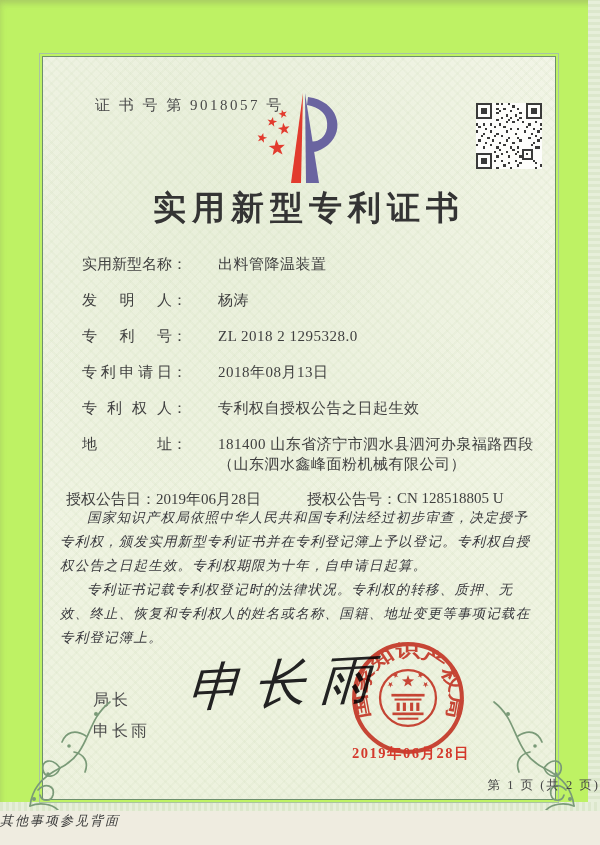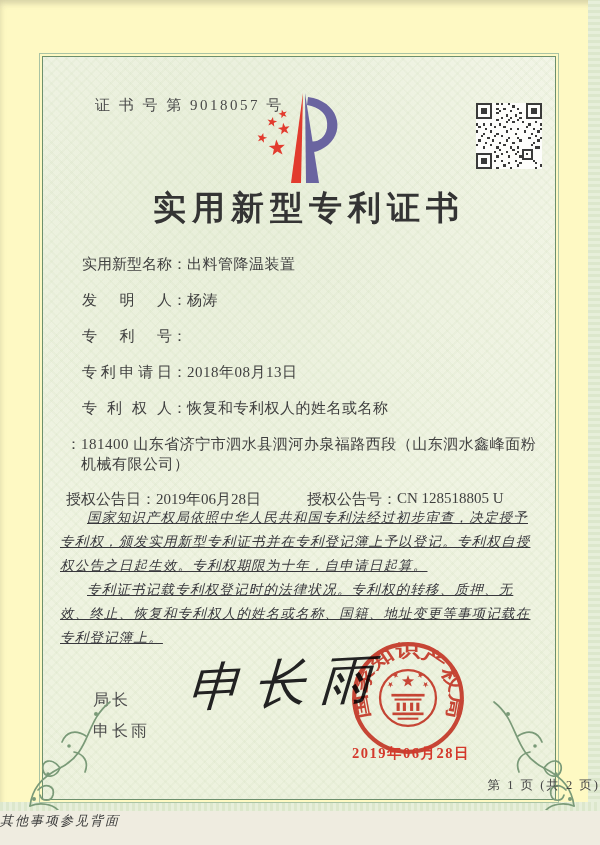--- a/index.html
+++ b/index.html
@@ -3,21 +3,21 @@
 <meta charset="utf-8">
 <style>
   :root{
     --serif:"Liberation Serif","DejaVu Serif",serif;
     --sans:"Liberation Sans","DejaVu Sans",sans-serif;
     --green:#6c8f6c; --green-lt:#a9c3a4;
     --seal:#d4392c; --ink:#3f3f3f;
   }
   *{margin:0;padding:0;box-sizing:border-box;}
   body{width:600px;height:845px;overflow:hidden;background:#efece0;font-family:var(--serif);}
-  .paper{position:relative;width:600px;height:811px;background:#fef9c3;
+  .paper{position:relative;width:600px;height:811px;background:#bef264;
          box-shadow:inset 0 3px 6px rgba(120,115,95,.25), inset -4px 0 8px rgba(120,115,95,.15);}
   
   .edge-right{position:absolute;right:0;top:0;width:12px;height:100%;
       background:repeating-linear-gradient(0deg,#dce7cc 0 3px,#e7efda 3px 6px);}
   .edge-bottom{position:absolute;left:0;bottom:0;width:100%;height:9px;
       background:repeating-linear-gradient(90deg,#dce7cc 0 3px,#e7efda 3px 6px);}
   
   .frame{position:absolute;left:42px;top:56px;width:514px;height:744px;
       border:1.5px solid var(--green); outline:1px solid var(--green-lt); outline-offset:2px;
       background:
@@ -27,27 +27,27 @@
         linear-gradient(#f4f6e9,#edf2de);}
   .abs{position:absolute;}
   .cert-no{left:95px;top:96px;font-size:15px;letter-spacing:2.5px;color:#4a4a4a;}
   .title{left:0;top:186px;width:100%;text-align:center;font-size:33px;font-weight:bold;
          letter-spacing:6px;color:#343434;padding-left:18px;}
   
   .fields{left:66px;top:254px;width:472px;font-size:15px;color:var(--ink);}
   .row{display:flex;margin-bottom:16px;line-height:20px;}
   .f-label{flex:0 0 90px;text-align:justify;text-align-last:justify;margin-left:16px;}
   .f-colon::after{content:"：";}
-  .f-value{flex:1;letter-spacing:.5px;}
+  .f-value{flex:1;letter-spacing:.5px;margin-left:31px;}
   .grant{display:flex;gap:46px;margin-top:9px;}
   .grant .pair{display:flex;}
   
   .paras{left:60px;top:506px;width:480px;font-size:13.5px;font-style:italic;color:#38383d;
          line-height:1.78;letter-spacing:1.2px;}
-  .paras p{text-indent:2em;text-decoration:underline;}
+  .paras p{text-indent:2em;}
   
   .sig-title{left:93px;top:690px;font-size:16px;letter-spacing:3px;color:#4c4c4c;}
   .sig-name{left:93px;top:721px;font-size:16px;letter-spacing:3px;color:#4c4c4c;}
   .signature{left:188px;top:648px;width:230px;font-size:52px;color:#222;
       font-style:italic;letter-spacing:14px;transform:rotate(-3deg) skewX(-6deg);
       font-family:var(--serif);}
   .seal-wrap{left:350px;top:640px;width:116px;height:116px;opacity:.92;mix-blend-mode:multiply;}
   .seal-date{left:352px;top:744px;font-size:14.5px;color:var(--seal);letter-spacing:1.5px;font-weight:bold;}
   .page-info{left:0;top:777px;width:100%;text-align:right;font-size:12.5px;letter-spacing:2px;color:#444;}
   .back-note{left:0;top:812px;width:100%;text-align:left;font-size:13px;font-style:italic;
@@ -124,32 +124,34 @@
       <span class="f-value">出料管降温装置</span>
     </div>
     <div class="row">
       <span class="f-label">发明人</span>
         <span class="f-colon"></span>
       <span class="f-value">杨涛</span>
     </div>
     <div class="row">
       <span class="f-label">专利号</span>
         <span class="f-colon"></span>
+      <span class="f-value">ZL 2018 2 1295328.0</span>
     </div>
     <div class="row">
       <span class="f-label">专利申请日</span>
         <span class="f-colon"></span>
       <span class="f-value">2018年08月13日</span>
     </div>
     <div class="row">
       <span class="f-label">专利权人</span>
         <span class="f-colon"></span>
-      <span class="f-value">恢复和专利权人的姓名或名称</span>
-    </div>
-    <div class="row">
+      <span class="f-value">专利权自授权公告之日起生效</span>
+    </div>
+    <div class="row">
+      <span class="f-label">地址</span>
         <span class="f-colon"></span>
       <span class="f-value">181400 山东省济宁市泗水县泗河办泉福路西段（山东泗水鑫峰面粉机械有限公司）</span>
     </div>
     <div class="grant">
       <span class="pair">
         <span>授权公告日</span>
           <span class="f-colon"></span>
         <span>2019年06月28日</span>
       </span>
       <span class="pair">

